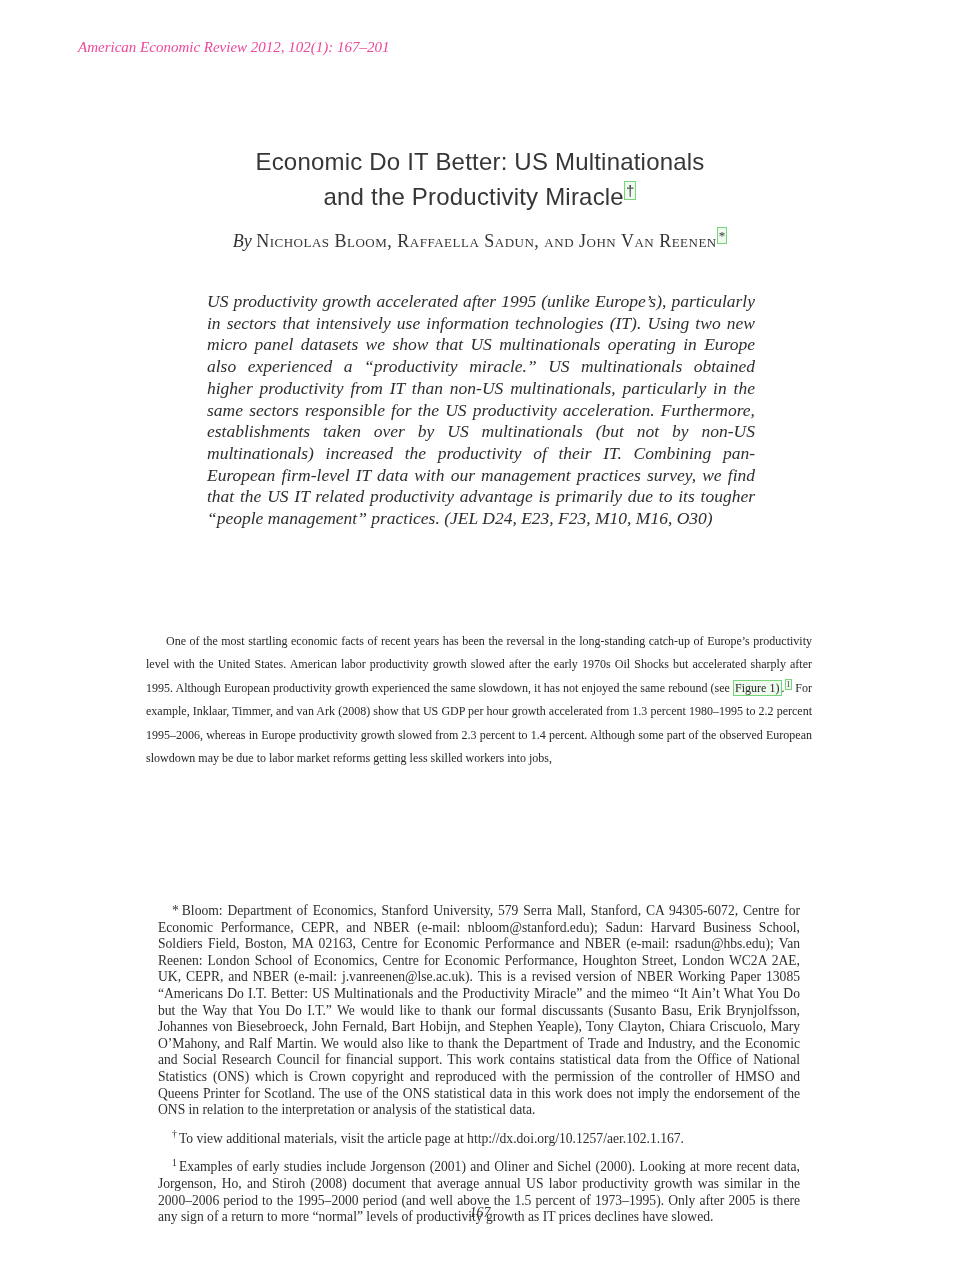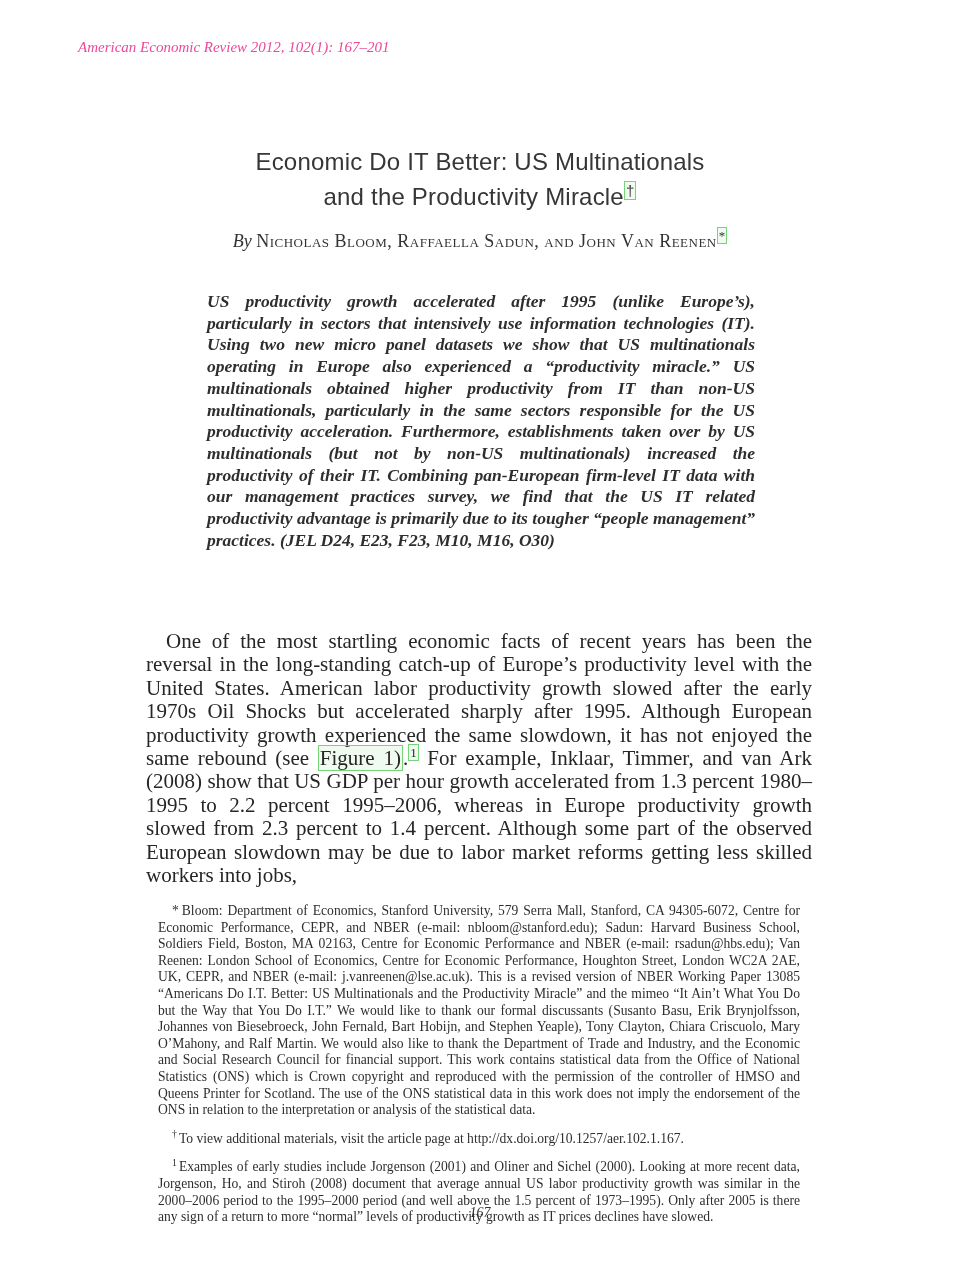--- a/index.html
+++ b/index.html
@@ -49,28 +49,27 @@
   .abstract {
     position: absolute;
     left: 207px;
     width: 548px;
     top: 291px;
     font-style: italic;
     font-size: 17.5px;
     line-height: 21.7px;
     text-align: justify;
     color: #2e2e2e;
-    font-weight: bold;
   }
   .body-paragraph {
     position: absolute;
     left: 146px;
     width: 666px;
     top: 630px;
-    font-size: 21px;
+    font-size: 12px;
     line-height: 23.4px;
     text-align: justify;
     text-indent: 20px;
     color: #262626;
   }
   .footnotes {
     position: absolute;
     left: 146px;
     width: 666px;
     top: 891px;

